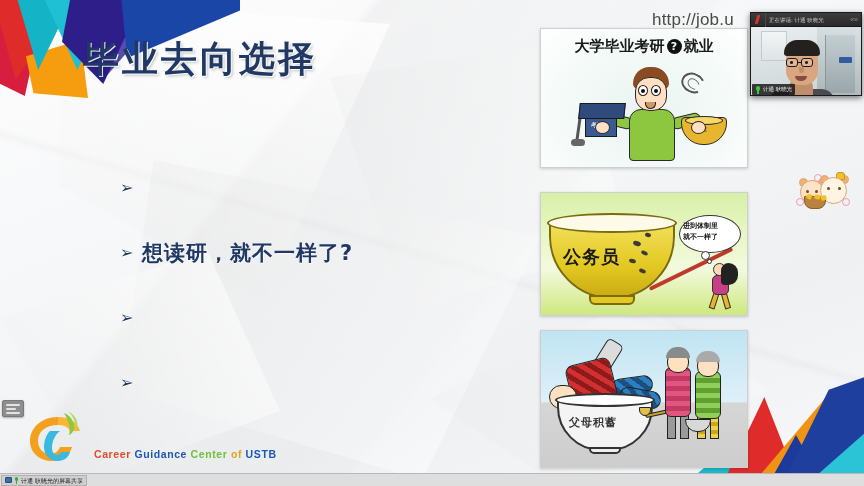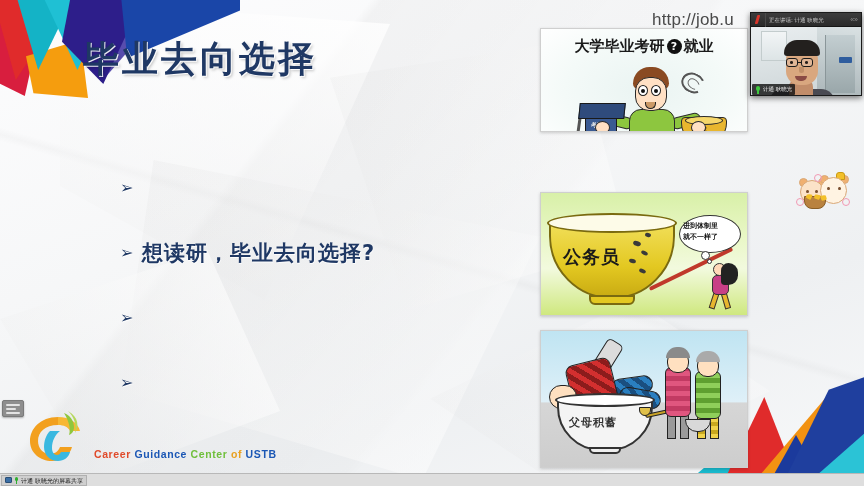--- a/index.html
+++ b/index.html
@@ -120,21 +120,21 @@
   #logo-en span:nth-child(4){color:#e8a020;}
   #logo-en span:nth-child(5){color:#1b57b5;}
 
   
   .photo {
     position:absolute; left:540px; width:208px;
     border:1px solid #cfcfcf; overflow:hidden;
     box-shadow:0 1px 3px rgba(0,0,0,0.18);
     background:#fff;
   }
-  #photo1 { top:28px;  height:104px; }
+  #photo1 { top:28px;  height:140px; }
   #photo2 { top:192px; height:124px; }
   #photo3 { top:330px; height:138px; }
 
   .pimg { position:relative; width:100%; height:100%; overflow:hidden; }
 
   
   #p1bg { position:absolute; inset:0; background:
       radial-gradient(ellipse at 50% 60%, #eaf4f2 0%, #f4faf8 55%, #ffffff 100%); }
   #p1-head { position:absolute; top:8px; left:0; right:0; text-align:center;
      font-size:15px; font-weight:bold; color:#1a1a1a; letter-spacing:0px;
@@ -425,21 +425,21 @@
     </div>
 
     <div id="title">毕业去向选择</div>
 
     <div id="bullets">
       <div class="bullet">
         <span class="marker">➢</span>
       </div>
       <div class="bullet">
         <span class="marker">➢</span>
-        <span class="btxt">想读研，毕业去向选择?</span>
+        <span class="btxt">想读研，就不一样了?</span>
       </div>
       <div class="bullet">
         <span class="marker">➢</span>
       </div>
       <div class="bullet">
         <span class="marker">➢</span>
       </div>
     </div>
 
     <div class="photo" id="photo1">

